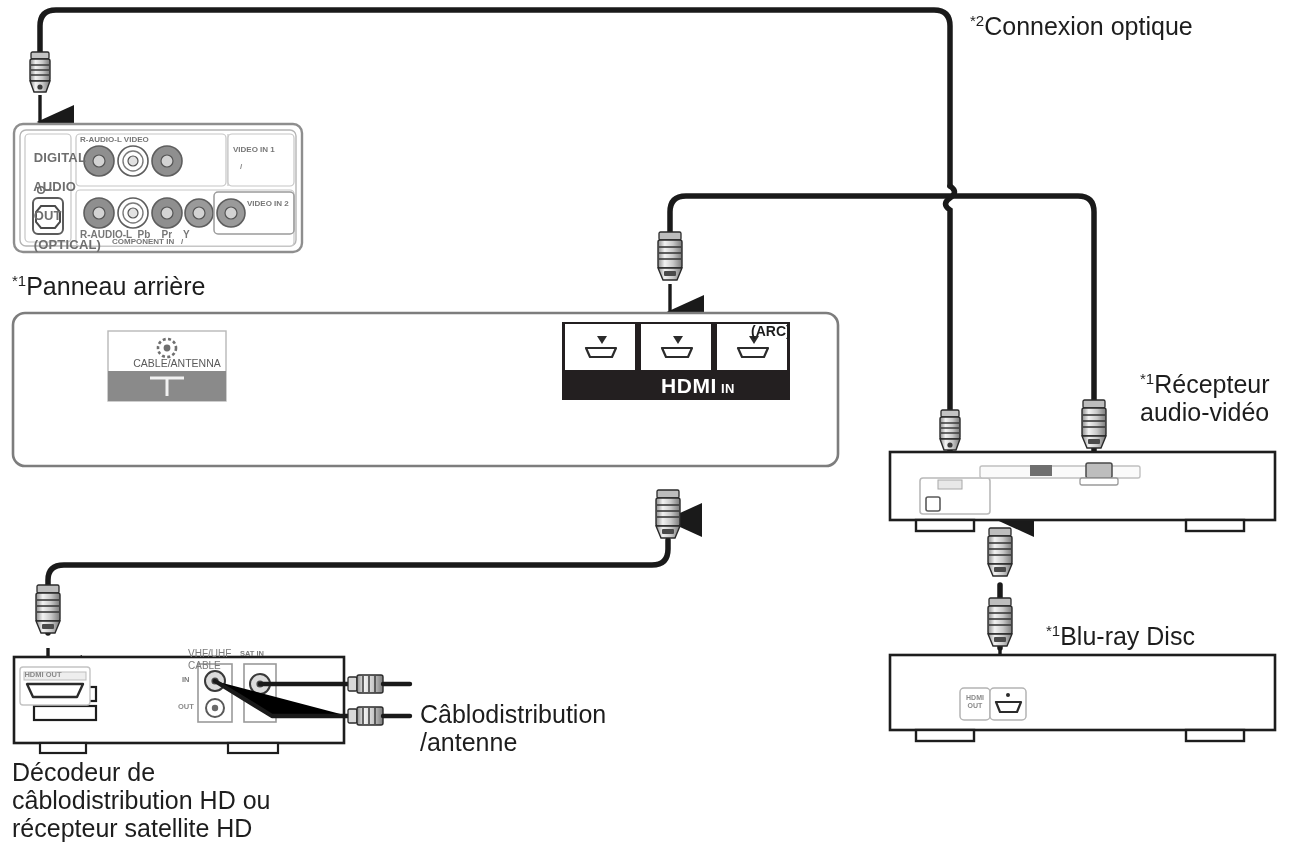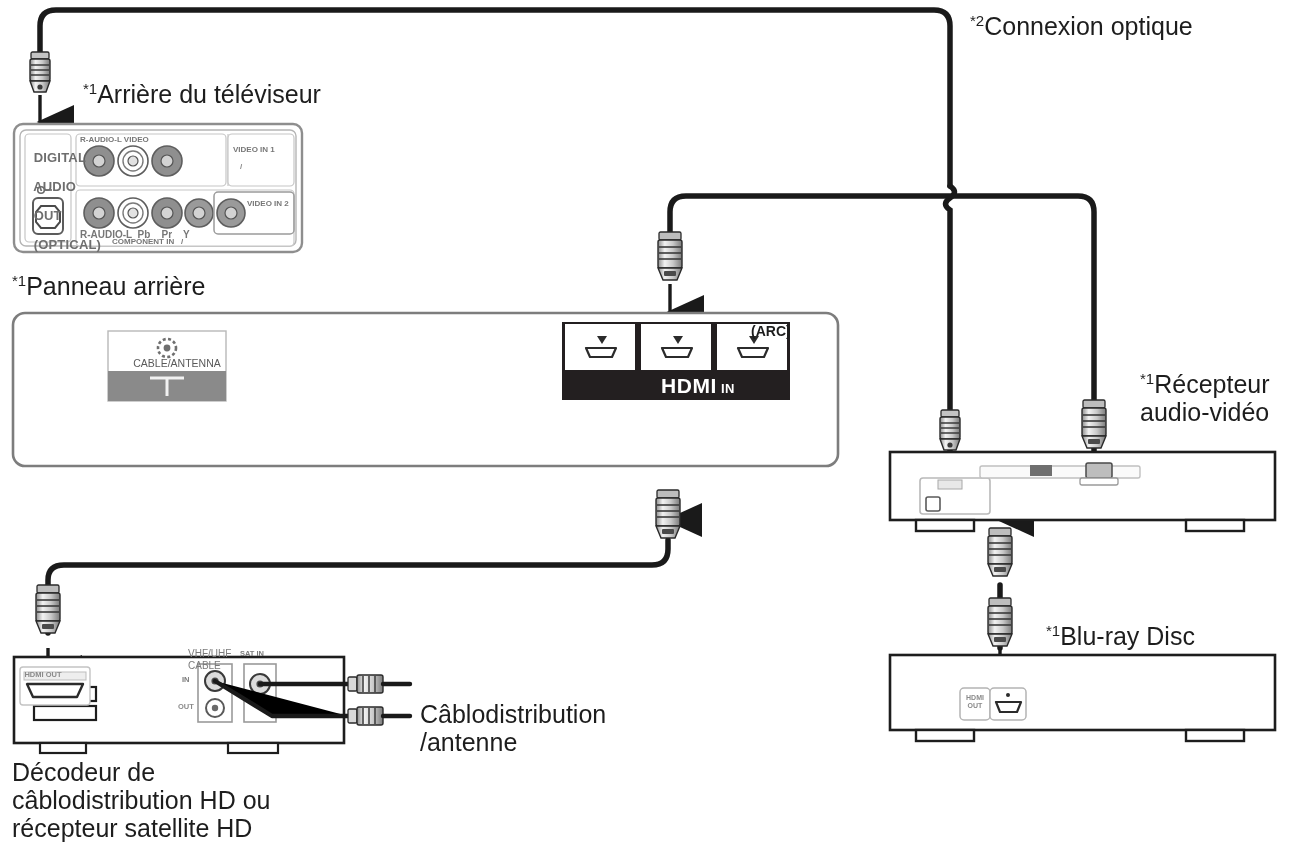--- a/index.html
+++ b/index.html
@@ -213,21 +213,20 @@
     <path d="M996,702 h25 l-4,10 h-17 Z" fill="#ffffff" stroke="#2b2b2b" stroke-width="2.2" stroke-linejoin="round"></path>
     <circle cx="1008" cy="695" r="2" fill="#2b2b2b"></circle>
 
     <rect x="916" y="730" width="58" height="11" fill="#ffffff" stroke="#1d1d1d" stroke-width="2.4"></rect>
     <rect x="1186" y="730" width="58" height="11" fill="#ffffff" stroke="#1d1d1d" stroke-width="2.4"></rect>
   </g>
 </svg>
 
 <div class="lbl big" style="left:970px;top:12px;"><span class="sup">*2</span><span>Connexion optique</span></div>
 
-<div class="lbl big" style="left:83px;top:80px;"><span class="sup">*1</span><span>Arrière du téléviseur</span></div>
 
 <div class="lbl big" style="left:12px;top:272px;"><span class="sup">*1</span><span>Panneau arrière</span></div>
 
 <div class="lbl big" style="left:1140px;top:370px;"><span class="sup">*1</span><span>Récepteur</span><br><span>audio-vidéo</span></div>
 
 <div class="lbl big" style="left:1046px;top:622px;"><span class="sup">*1</span><span>Blu-ray Disc</span></div>
 
 
 <div class="lbl big" style="left:12px;top:758px;"><span>Décodeur de</span><br><span>câblodistribution HD ou</span><br><span>récepteur satellite HD</span></div>
 

